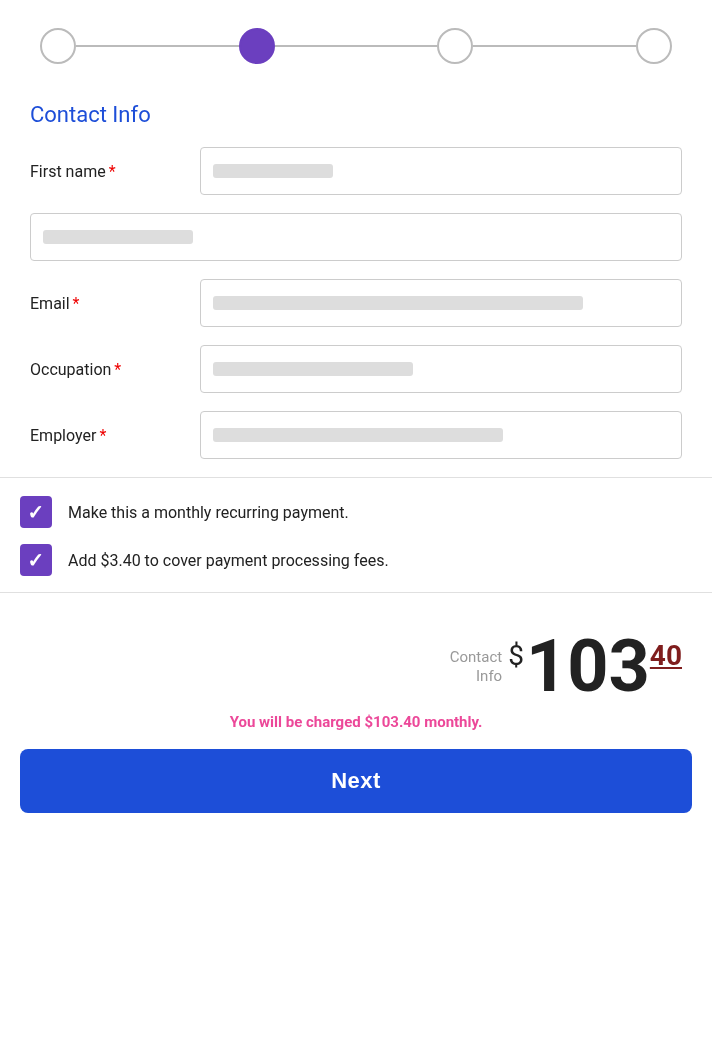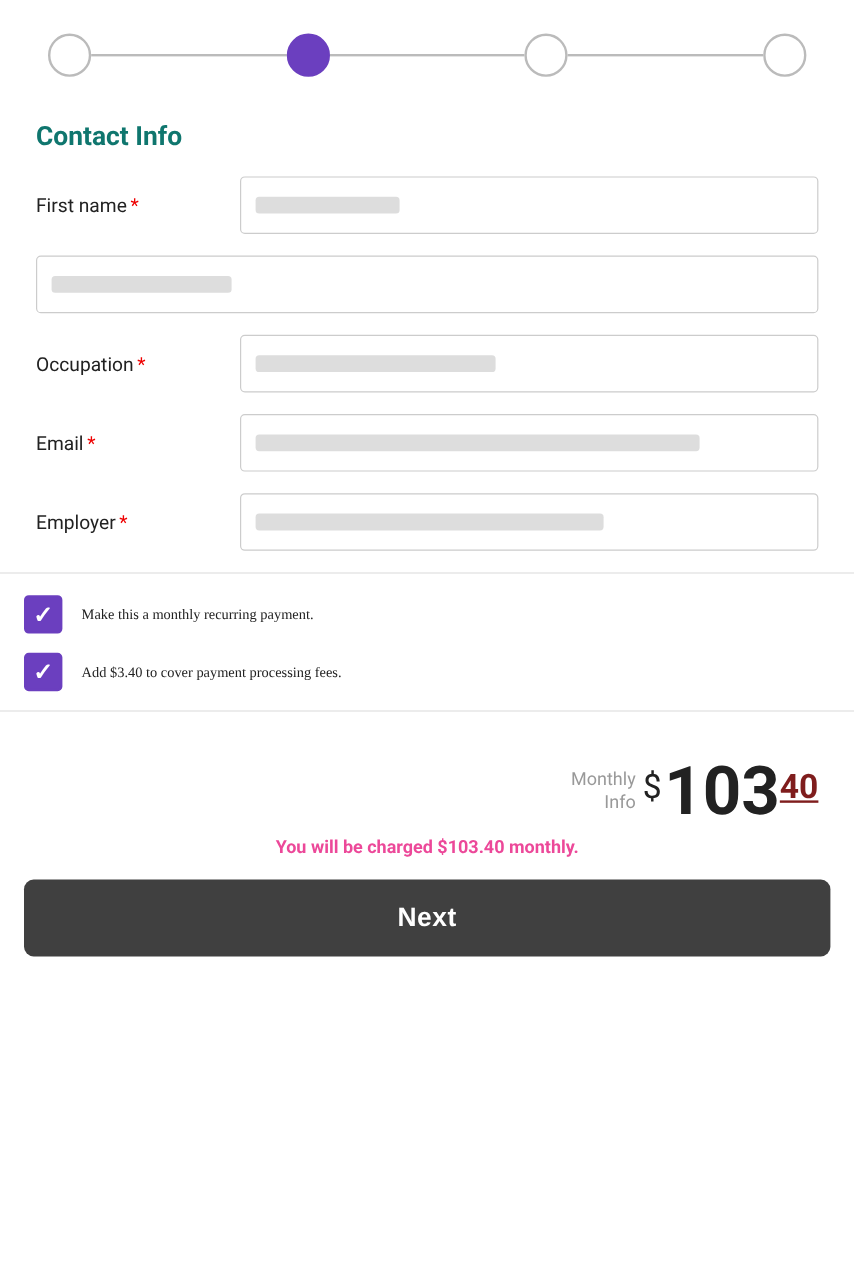--- a/index.html
+++ b/index.html
@@ -36,23 +36,23 @@
       flex: 1;
       height: 2px;
       background: #bbb;
     }
 
     
     .contact-section {
       padding: 18px 30px 0;
     }
     .section-title {
-      color: #0f766e;
+      color: #1d4ed8;
       font-size: 22px;
-      font-weight: 700;
+      font-weight: 400;
       margin-bottom: 20px;
     }
 
     
     .form-row {
       display: flex;
       align-items: center;
       margin-bottom: 18px;
     }
     .form-label {
@@ -121,23 +121,22 @@
       justify-content: center;
       cursor: pointer;
     }
     .checkbox-box .checkmark {
       color: #fff;
       font-size: 20px;
       font-weight: 700;
       line-height: 1;
     }
     .checkbox-label {
-      font-size: 12px;
+      font-size: 16px;
       color: #222;
-      font-family: Liberation Serif, serif;
     }
 
     
     .total-section {
       padding: 20px 30px 10px;
       text-align: right;
     }
     .total-label {
       font-size: 15px;
       color: #999;
@@ -153,21 +152,21 @@
       vertical-align: middle;
     }
     .dollar-sign {
       font-size: 28px;
       font-weight: 400;
       color: #222;
       margin-top: 8px;
       margin-right: 2px;
     }
     .total-main {
-      font-size: 56px;
+      font-size: 72px;
       font-weight: 700;
       color: #222;
       line-height: 1;
     }
     .total-cents {
       font-size: 28px;
       font-weight: 700;
       color: #7f1d1d;
       margin-top: 8px;
       text-decoration: underline;
@@ -185,21 +184,21 @@
       margin-bottom: 18px;
       padding: 0 20px;
     }
 
     
     .next-btn {
       display: block;
       width: calc(100% - 40px);
       margin: 0 20px;
       height: 64px;
-      background: #404040;
+      background: #1d4ed8;
       color: #fff;
       font-size: 22px;
       font-weight: 700;
       border: none;
       border-radius: 8px;
       cursor: pointer;
       letter-spacing: 0.5px;
     }
   </style>
 </head>
@@ -228,33 +227,33 @@
   </div>
 
   <div class="form-row">
     <div class="form-input-display">
       <span class="input-placeholder-bar medium"></span>
     </div>
   </div>
 
   <div class="form-row">
     <div class="form-label">
+      <span>Email</span><span class="required-star">*</span>
+    </div>
+    <div class="form-input-display">
+      <span class="input-placeholder-bar long"></span>
+    </div>
+  </div>
+
+  <div class="form-row">
+    <div class="form-label">
       <span>Occupation</span><span class="required-star">*</span>
     </div>
     <div class="form-input-display">
       <span class="input-placeholder-bar ml"></span>
-    </div>
-  </div>
-
-  <div class="form-row">
-    <div class="form-label">
-      <span>Email</span><span class="required-star">*</span>
-    </div>
-    <div class="form-input-display">
-      <span class="input-placeholder-bar long"></span>
     </div>
   </div>
 
   <div class="form-row">
     <div class="form-label">
       <span>Employer</span><span class="required-star">*</span>
     </div>
     <div class="form-input-display">
       <span class="input-placeholder-bar xl"></span>
     </div>
@@ -276,21 +275,21 @@
     </div>
     <span class="checkbox-label">Add $3.40 to cover payment processing fees.</span>
   </div>
 </div>
 
 <div class="divider"></div>
 
 <div class="total-section">
   <div class="total-line">
     <span class="total-label">
-      <span>Monthly</span><br>
+      <span>Contact</span><br>
       <span>Info</span>
     </span>
     <div class="total-amount-wrap">
       <span class="dollar-sign">$</span>
       <span class="total-main">103</span>
       <span class="total-cents">40</span>
     </div>
   </div>
 </div>
 

